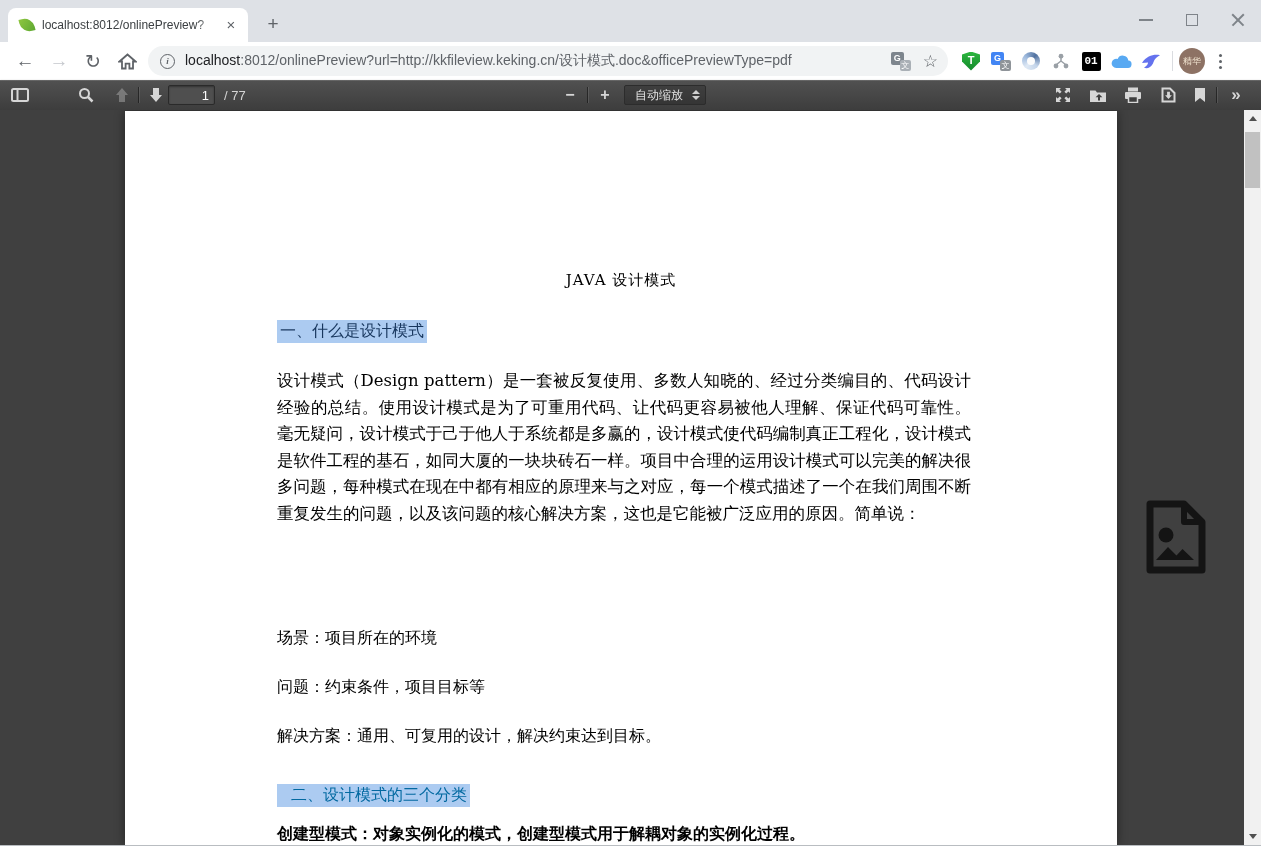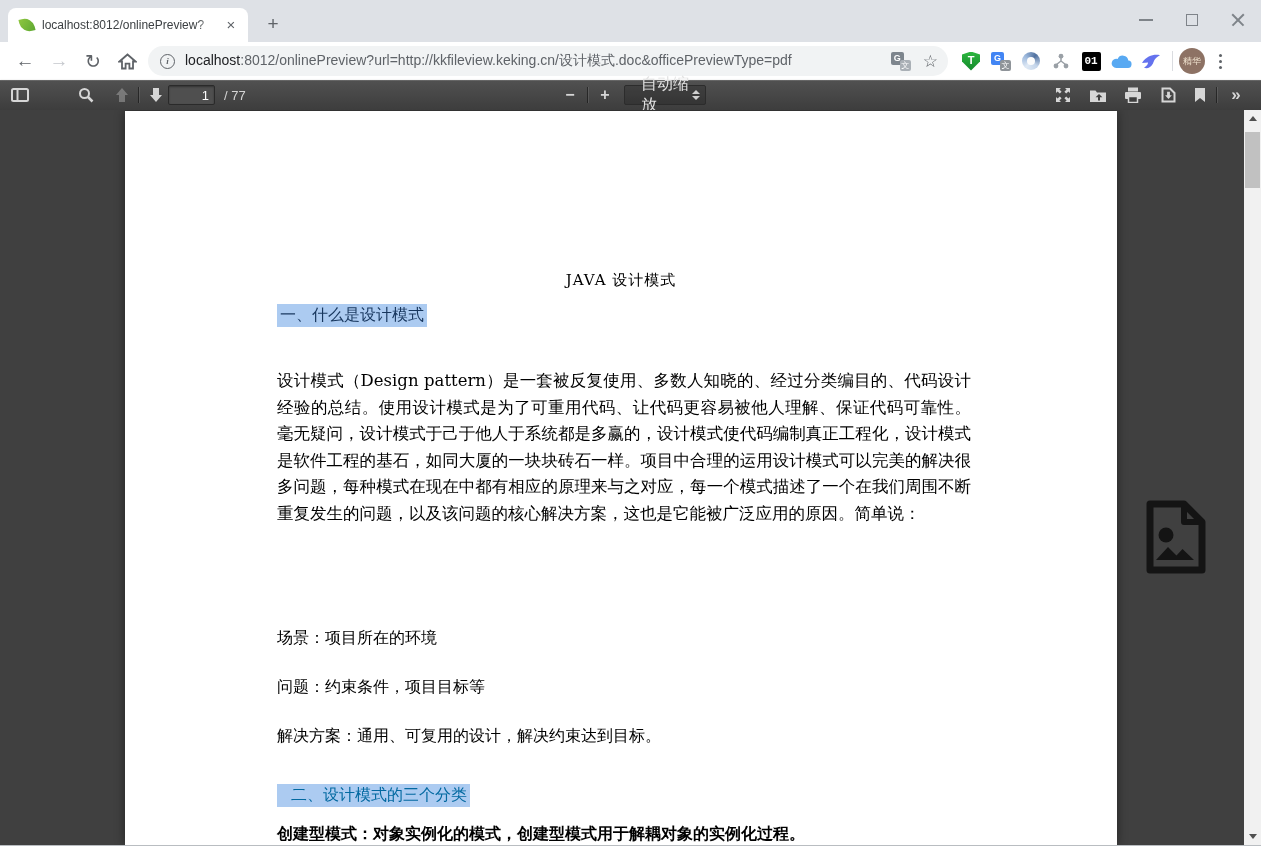--- a/index.html
+++ b/index.html
@@ -70,22 +70,22 @@
             background:linear-gradient(#515151,#3d3d3d); box-shadow:inset 0 1px 0 rgba(255,255,255,.12), 0 1px 2px rgba(0,0,0,.5); }
   .pbtn { position:absolute; top:0; height:30px; display:flex; align-items:center; justify-content:center; width:28px; }
   .pbtn.disabled { opacity:.35; }
   .psep { position:absolute; top:7px; width:1px; height:16px; background:rgba(0,0,0,.45); box-shadow:1px 0 0 rgba(255,255,255,.1); }
   .page-input { position:absolute; left:168px; top:5px; width:47px; height:20px; background:#4f4f4f;
                 border:1px solid #2a2a2a; border-radius:2px; color:#fff; font-size:13px; text-align:right;
                 padding-right:5px; box-shadow:inset 0 1px 2px rgba(0,0,0,.35); }
   .page-total { position:absolute; left:224px; top:8px; color:#d4d4d4; font-size:13px; }
   .zoomtxt { color:#d6d6d6; font-size:16px; font-weight:bold; }
   .zoom-select { position:absolute; left:624px; top:5px; width:82px; height:20px; background:rgba(0,0,0,.18);
-                 border:1px solid #2c2c2c; border-radius:2px; color:#e2e2e2; font-size:16px;
-                 display:flex; align-items:center; padding-left:16px; }
+                 border:1px solid #2c2c2c; border-radius:2px; color:#e2e2e2; font-size:12px;
+                 display:flex; align-items:center; padding-left:10px; }
   .dd { margin-left:auto; margin-right:5px; display:flex; flex-direction:column; gap:2px; }
   .dd i { width:0; height:0; border-left:4px solid transparent; border-right:4px solid transparent; }
   .dd i.up { border-bottom:4px solid #cfcfcf; }
   .dd i.dn { border-top:4px solid #cfcfcf; }
   .more { color:#d6d6d6; font-size:17px; font-weight:bold; }
 
   
   .viewer { position:absolute; left:0; top:110px; width:1261px; height:735px; background:#404040; overflow:hidden; }
   .pdfpage { position:absolute; left:125px; top:1px; width:992px; height:734px; background:#fff;
              box-shadow:0 0 10px rgba(0,0,0,.45);
@@ -273,21 +273,21 @@
     </div>
     <div class="psep" style="left:1216px"></div>
     <div class="pbtn" style="left:1222px">
         <span class="more">»</span>
       </div>
   </div>
 
   <div class="viewer">
     <div class="pdfpage">
       <div class="doc-title">JAVA 设计模式</div>
-      <div class="hl" style="top: 193px; background: rgb(172, 203, 241); color: rgb(23, 54, 93);">一、什么是设计模式</div>
+      <div class="hl" style="top: 209px; background: rgb(172, 203, 241); color: rgb(23, 54, 93);">一、什么是设计模式</div>
       <div class="docpara">设计模式（Design pattern）是一套被反复使用、多数人知晓的、经过分类编目的、代码设计经验的总结。使用设计模式是为了可重用代码、让代码更容易被他人理解、保证代码可靠性。　毫无疑问，设计模式于己于他人于系统都是多赢的，设计模式使代码编制真正工程化，设计模式是软件工程的基石，如同大厦的一块块砖石一样。项目中合理的运用设计模式可以完美的解决很多问题，每种模式在现在中都有相应的原理来与之对应，每一个模式描述了一个在我们周围不断重复发生的问题，以及该问题的核心解决方案，这也是它能被广泛应用的原因。简单说：</div>
       <div class="docline" style="top:517px">场景：项目所在的环境</div>
       <div class="docline" style="top:615px">解决方案：通用、可复用的设计，解决约束达到目标。</div>
       <div class="docline" style="top:566px">问题：约束条件，项目目标等</div>
       <div class="hl" style="top: 673px; background: rgb(172, 203, 241); color: #0369a1; padding-left: 14px;">二、设计模式的三个分类</div>
       <div class="docline" style="top:713px;font-weight:bold">创建型模式：对象实例化的模式，创建型模式用于解耦对象的实例化过程。</div>
     </div>
 
     <div class="img-fab">
       <svg width="66" height="74" viewBox="0 0 66 74">

